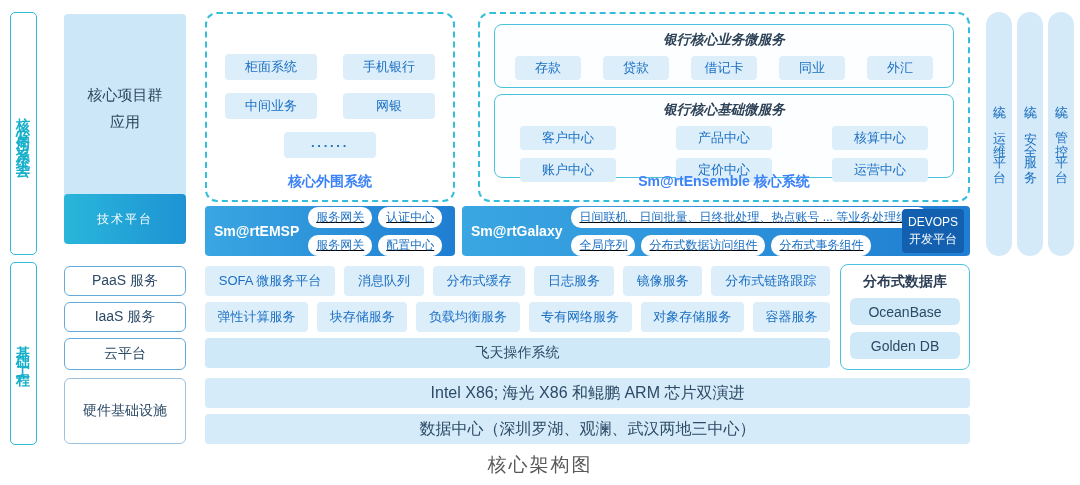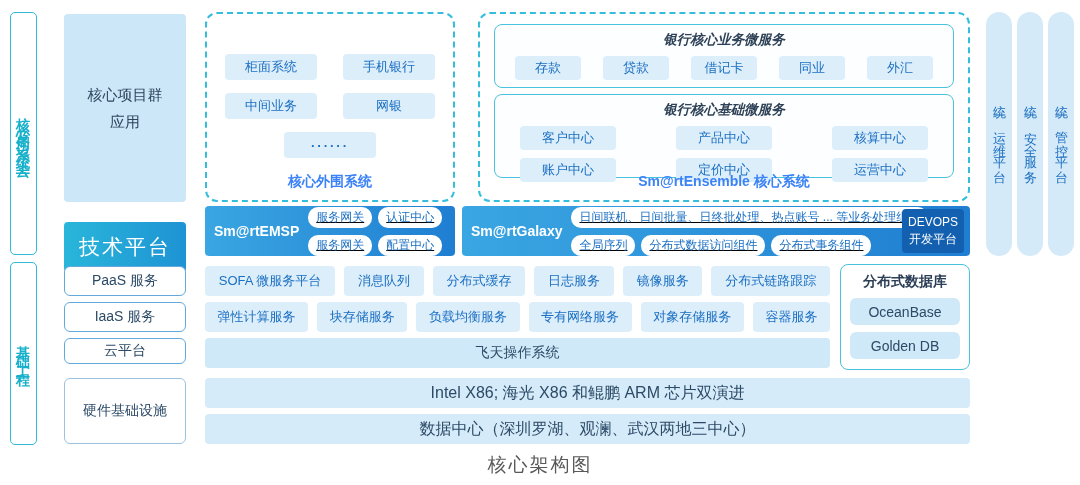--- a/index.html
+++ b/index.html
@@ -20,24 +20,24 @@
                 border-radius:13px; display:flex; align-items:center; justify-content:center; }
   .rail-right span { writing-mode:vertical-lr; text-orientation:upright; color:#1b6fc0;
                      font-size:13px; letter-spacing:13px; }
   .rail-r1 { left:986px; } .rail-r2 { left:1017px; } .rail-r3 { left:1048px; }
 
   
   .side-box { position:absolute; left:64px; width:122px; display:flex; flex-direction:column;
               align-items:center; justify-content:center; text-align:center; }
   .core-apps { top:14px; height:188px; background:#cbe7f8; border-radius:4px; color:#2f455c;
                font-size:15px; line-height:1.8; }
-  .tech-side { top:222px; height:50px; background:linear-gradient(90deg,#29b6da,#1e93d4);
-               border-radius:4px; color:#fff; font-size:21px; letter-spacing:2px; }
+  .tech-side { top:194px; height:50px; background:linear-gradient(90deg,#29b6da,#1e93d4);
+               border-radius:4px; color:#fff; font-size:12px; letter-spacing:2px; }
   .label-pill { background:#fff; border:1px solid #63a9dc; border-radius:6px; color:#2c4a66; font-size:14px; }
-  .paas-side { top:266px; height:30px; } .iaas-side { top:302px; height:30px; } .cloud-side { top:338px; height:26px; }
+  .paas-side { top:266px; height:30px; } .iaas-side { top:302px; height:30px; } .cloud-side { top:338px; height:32px; }
   .hw-side { top:378px; height:66px; background:#fff; border:1px solid #9cc2e0; border-radius:6px;
              color:#2c4a66; font-size:14px; }
 
   
   .dashed { position:absolute; top:12px; height:190px; border:2px dashed #35bedb; border-radius:12px; background:#fff; }
   .peripheral { left:205px; width:250px; }
   .ensemble { left:478px; width:492px; }
   .box-caption { position:absolute; bottom:9px; left:0; width:100%; text-align:center; color:#3b82f6;
                  font-weight:bold; font-size:14px; }
 

